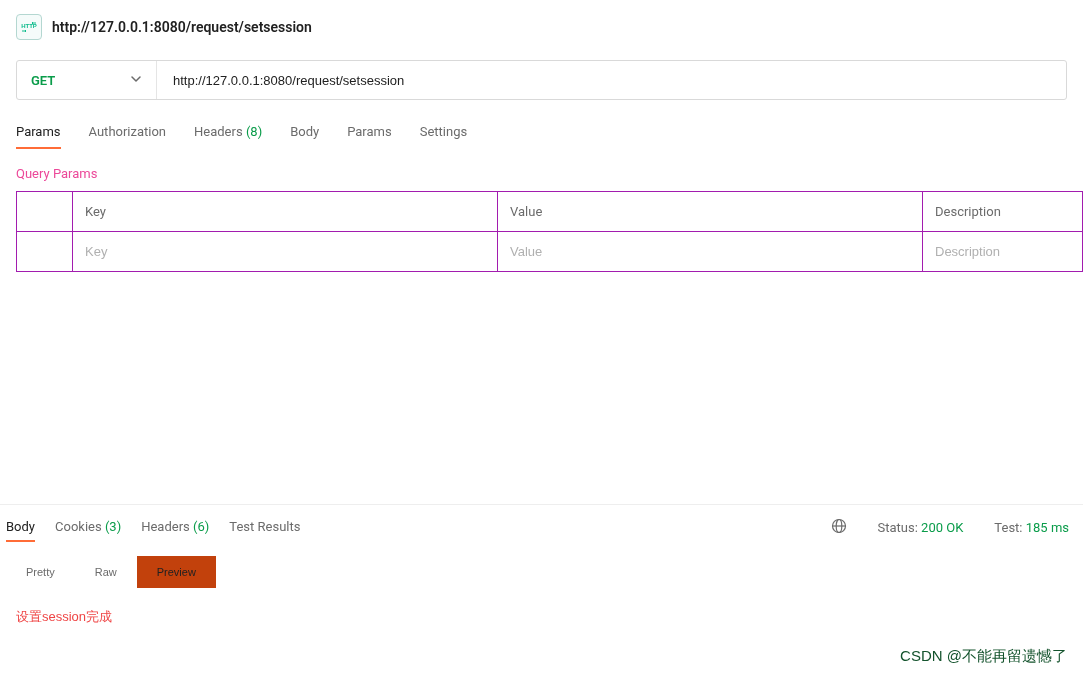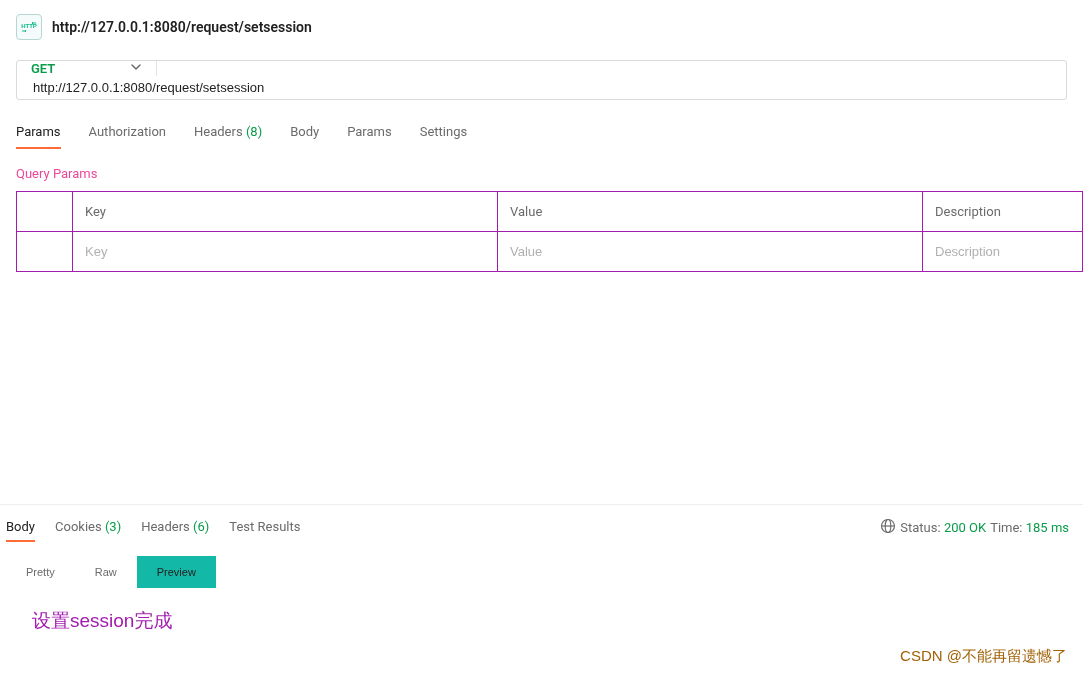--- a/index.html
+++ b/index.html
@@ -37,21 +37,20 @@
       font-size: 14px;
       font-weight: 600;
       color: #212121;
     }
     .request-bar {
       display: flex;
       margin: 10px 16px 0 16px;
       border: 1px solid #d9d9d9;
       border-radius: 3px;
       height: 40px;
-      flex-direction: column;
     }
     .method-select {
       display: flex;
       align-items: center;
       justify-content: space-between;
       width: 140px;
       padding: 0 14px;
       border-right: 1px solid #e5e5e5;
       cursor: pointer;
     }
@@ -162,21 +161,21 @@
     .rtab.active {
       color: #212121;
       border-bottom: 2px solid #ff6c37;
     }
     .rtab .count {
       color: #0a9c4a;
     }
     .status-bar {
       display: flex;
       align-items: center;
-      gap: 4px;
+      gap: 31px;
       font-size: 13px;
       color: #6b6b6b;
     }
     .status-bar .ok {
       color: #0a9c4a;
     }
     .globe {
       color: #6b6b6b;
     }
     .view-tabs {
@@ -185,34 +184,34 @@
     }
     .vtab {
       padding: 10px 20px;
       font-size: 11px;
       color: #6b6b6b;
       cursor: pointer;
       background: transparent;
       border: none;
     }
     .vtab.active {
-      background: #14b8a6;
+      background: #c2410c;
       color: #212121;
     }
     .preview-content {
-      padding: 20px 32px;
-      font-size: 19px;
-      color: #a21caf;
+      padding: 20px 16px;
+      font-size: 13px;
+      color: #ef4444;
       font-family: "Microsoft YaHei", SimSun, Arial, sans-serif;
     }
     .watermark {
       position: absolute;
       bottom: 12px;
       right: 16px;
-      color: #a16207;
+      color: #14532d;
       font-size: 15px;
       font-family: "Microsoft YaHei", SimSun, Arial, sans-serif;
       pointer-events: none;
     }
   </style>
 </head>
 <body>
 
 <div class="header-row">
   <div class="http-badge">
@@ -290,21 +289,21 @@
           <circle cx="8" cy="8" r="6.5" stroke="#6b6b6b" stroke-width="1.2" fill="none"></circle>
           <ellipse cx="8" cy="8" rx="2.8" ry="6.5" stroke="#6b6b6b" stroke-width="1.2" fill="none"></ellipse>
           <line x1="1.5" y1="8" x2="14.5" y2="8" stroke="#6b6b6b" stroke-width="1.2"></line>
         </svg>
       </span>
       <span>
         <span>Status:</span>
         <span class="ok">200 OK</span>
       </span>
       <span>
-        <span>Time:</span>
+        <span>Test:</span>
         <span class="ok">185 ms</span>
       </span>
     </div>
   </div>
 
   <div class="view-tabs">
     <button class="vtab">Pretty</button>
     <button class="vtab">Raw</button>
     <button class="vtab active">Preview</button>
   </div>

